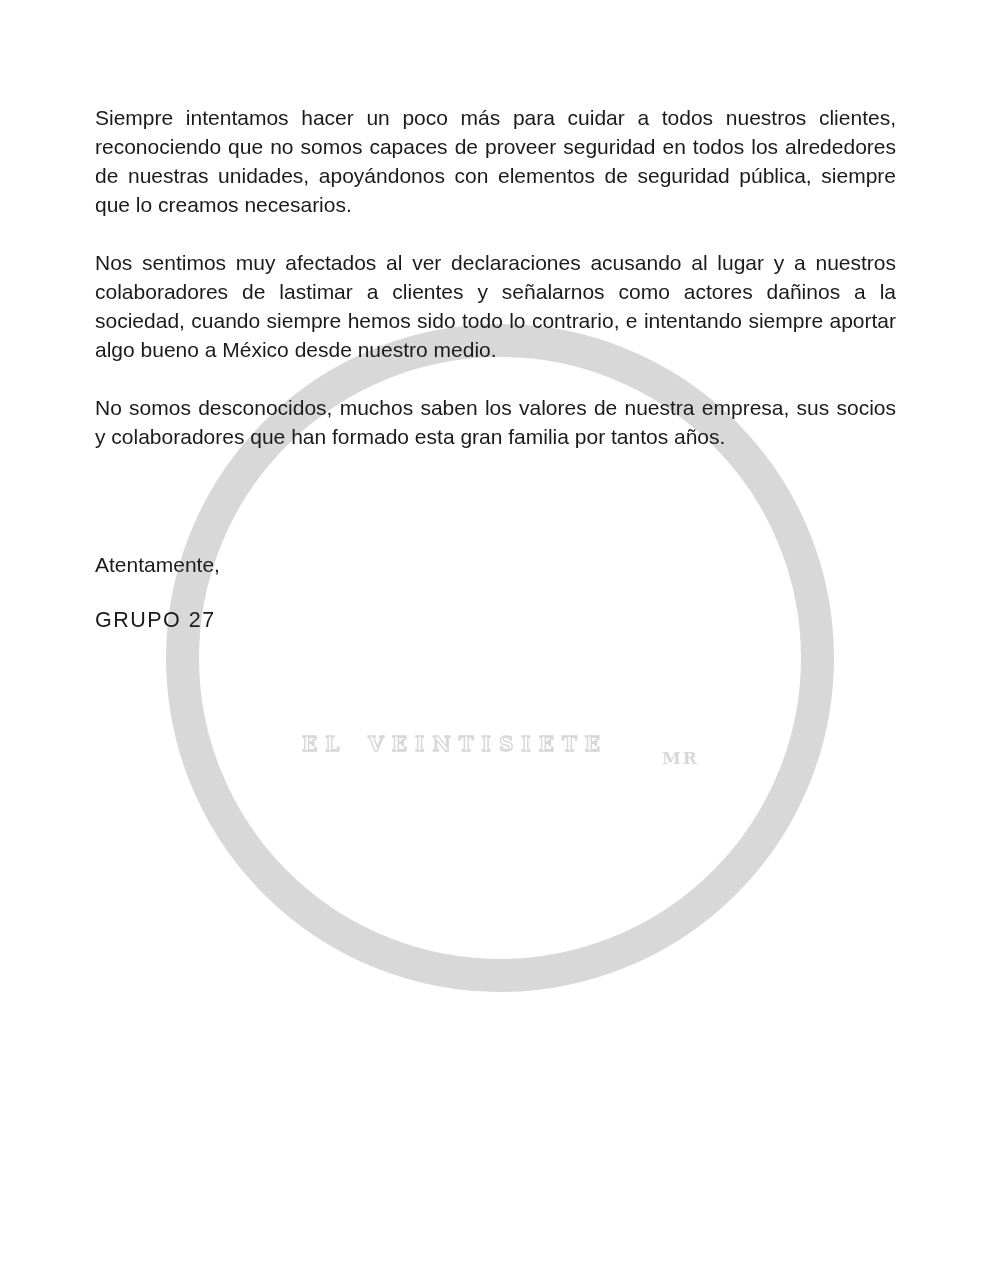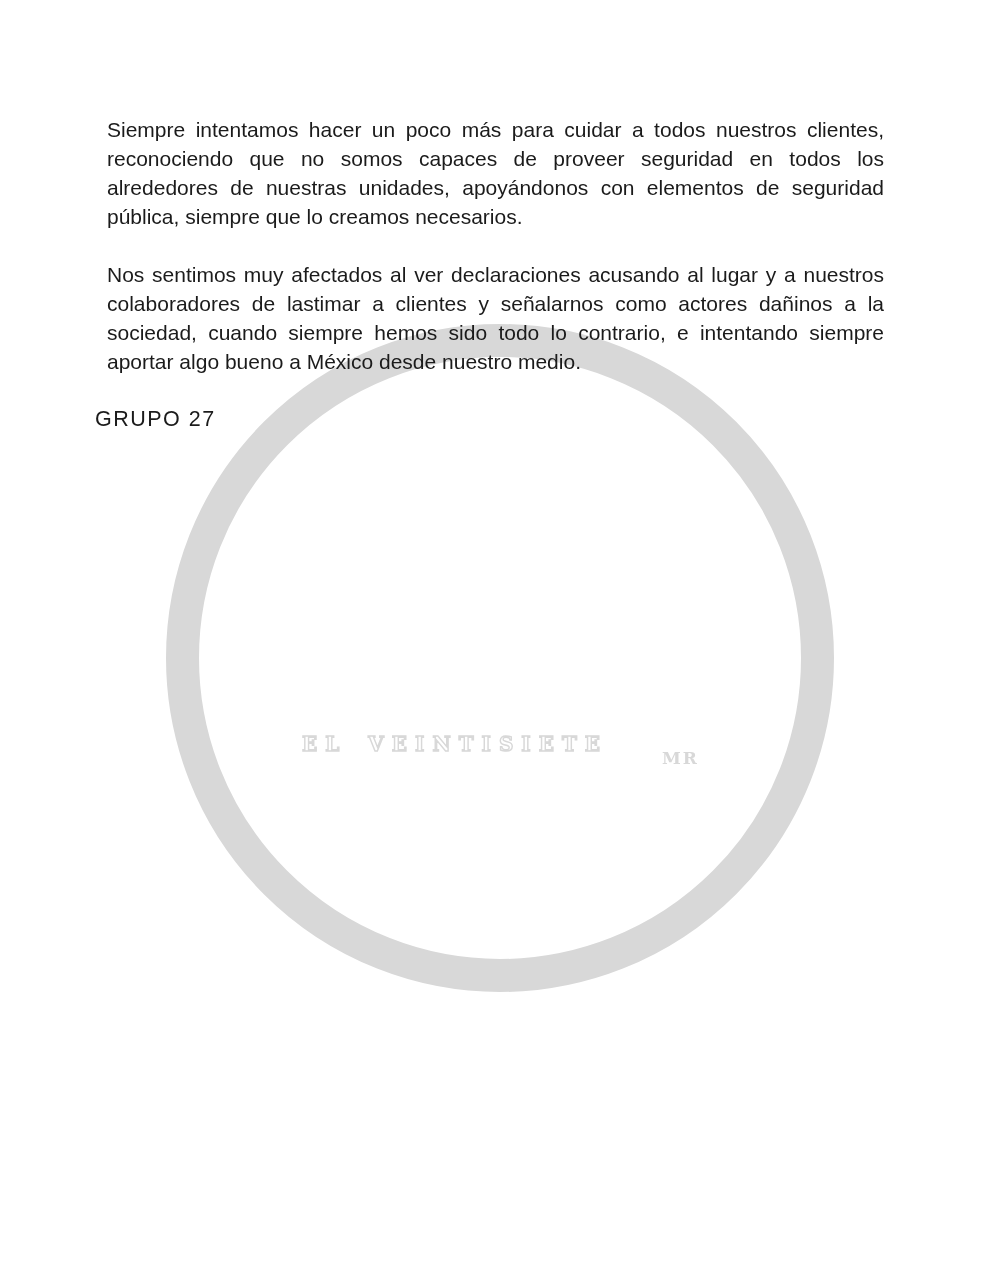--- a/index.html
+++ b/index.html
@@ -78,21 +78,21 @@
     z-index: 1;
     left: 95px;
     top: 103px;
     width: 801px;
     font-size: 21px;
     line-height: 29px;
     color: var(--text-color);
   }
   .para-group { margin: 0 0 29px 0; }
   .para-group p {
-    margin: 12px;
+    margin: 0;
     text-align: justify;
   }
   .closing {
     margin: 99px 0 0 0;
     text-align: left;
   }
   .signature {
     margin: 27px 0 0 0;
     font-weight: normal;
     font-size: 21.5px;
@@ -112,18 +112,20 @@
 
   <div class="letter">
     <div class="paragraphs">
         <div class="para-group">
           <p>Siempre intentamos hacer un poco más para cuidar a todos nuestros clientes, reconociendo que no somos capaces de proveer seguridad en todos los alrededores de nuestras unidades, apoyándonos con elementos de seguridad pública, siempre que lo creamos necesarios.</p>
         </div>
         <div class="para-group">
           <p>Nos sentimos muy afectados al ver declaraciones acusando al lugar y a nuestros colaboradores de lastimar a clientes y señalarnos como actores dañinos a la sociedad, cuando siempre hemos sido todo lo contrario, e intentando siempre aportar algo bueno a México desde nuestro medio.</p>
         </div>
         <div class="para-group">
+          <p>No somos desconocidos, muchos saben los valores de nuestra empresa, sus socios y colaboradores que han formado esta gran familia por tantos años.</p>
         </div>
       </div>
+    <p class="closing">Atentamente,</p>
     <p class="signature">GRUPO 27</p>
   </div>
 
 </div>
 
 </body></html>

